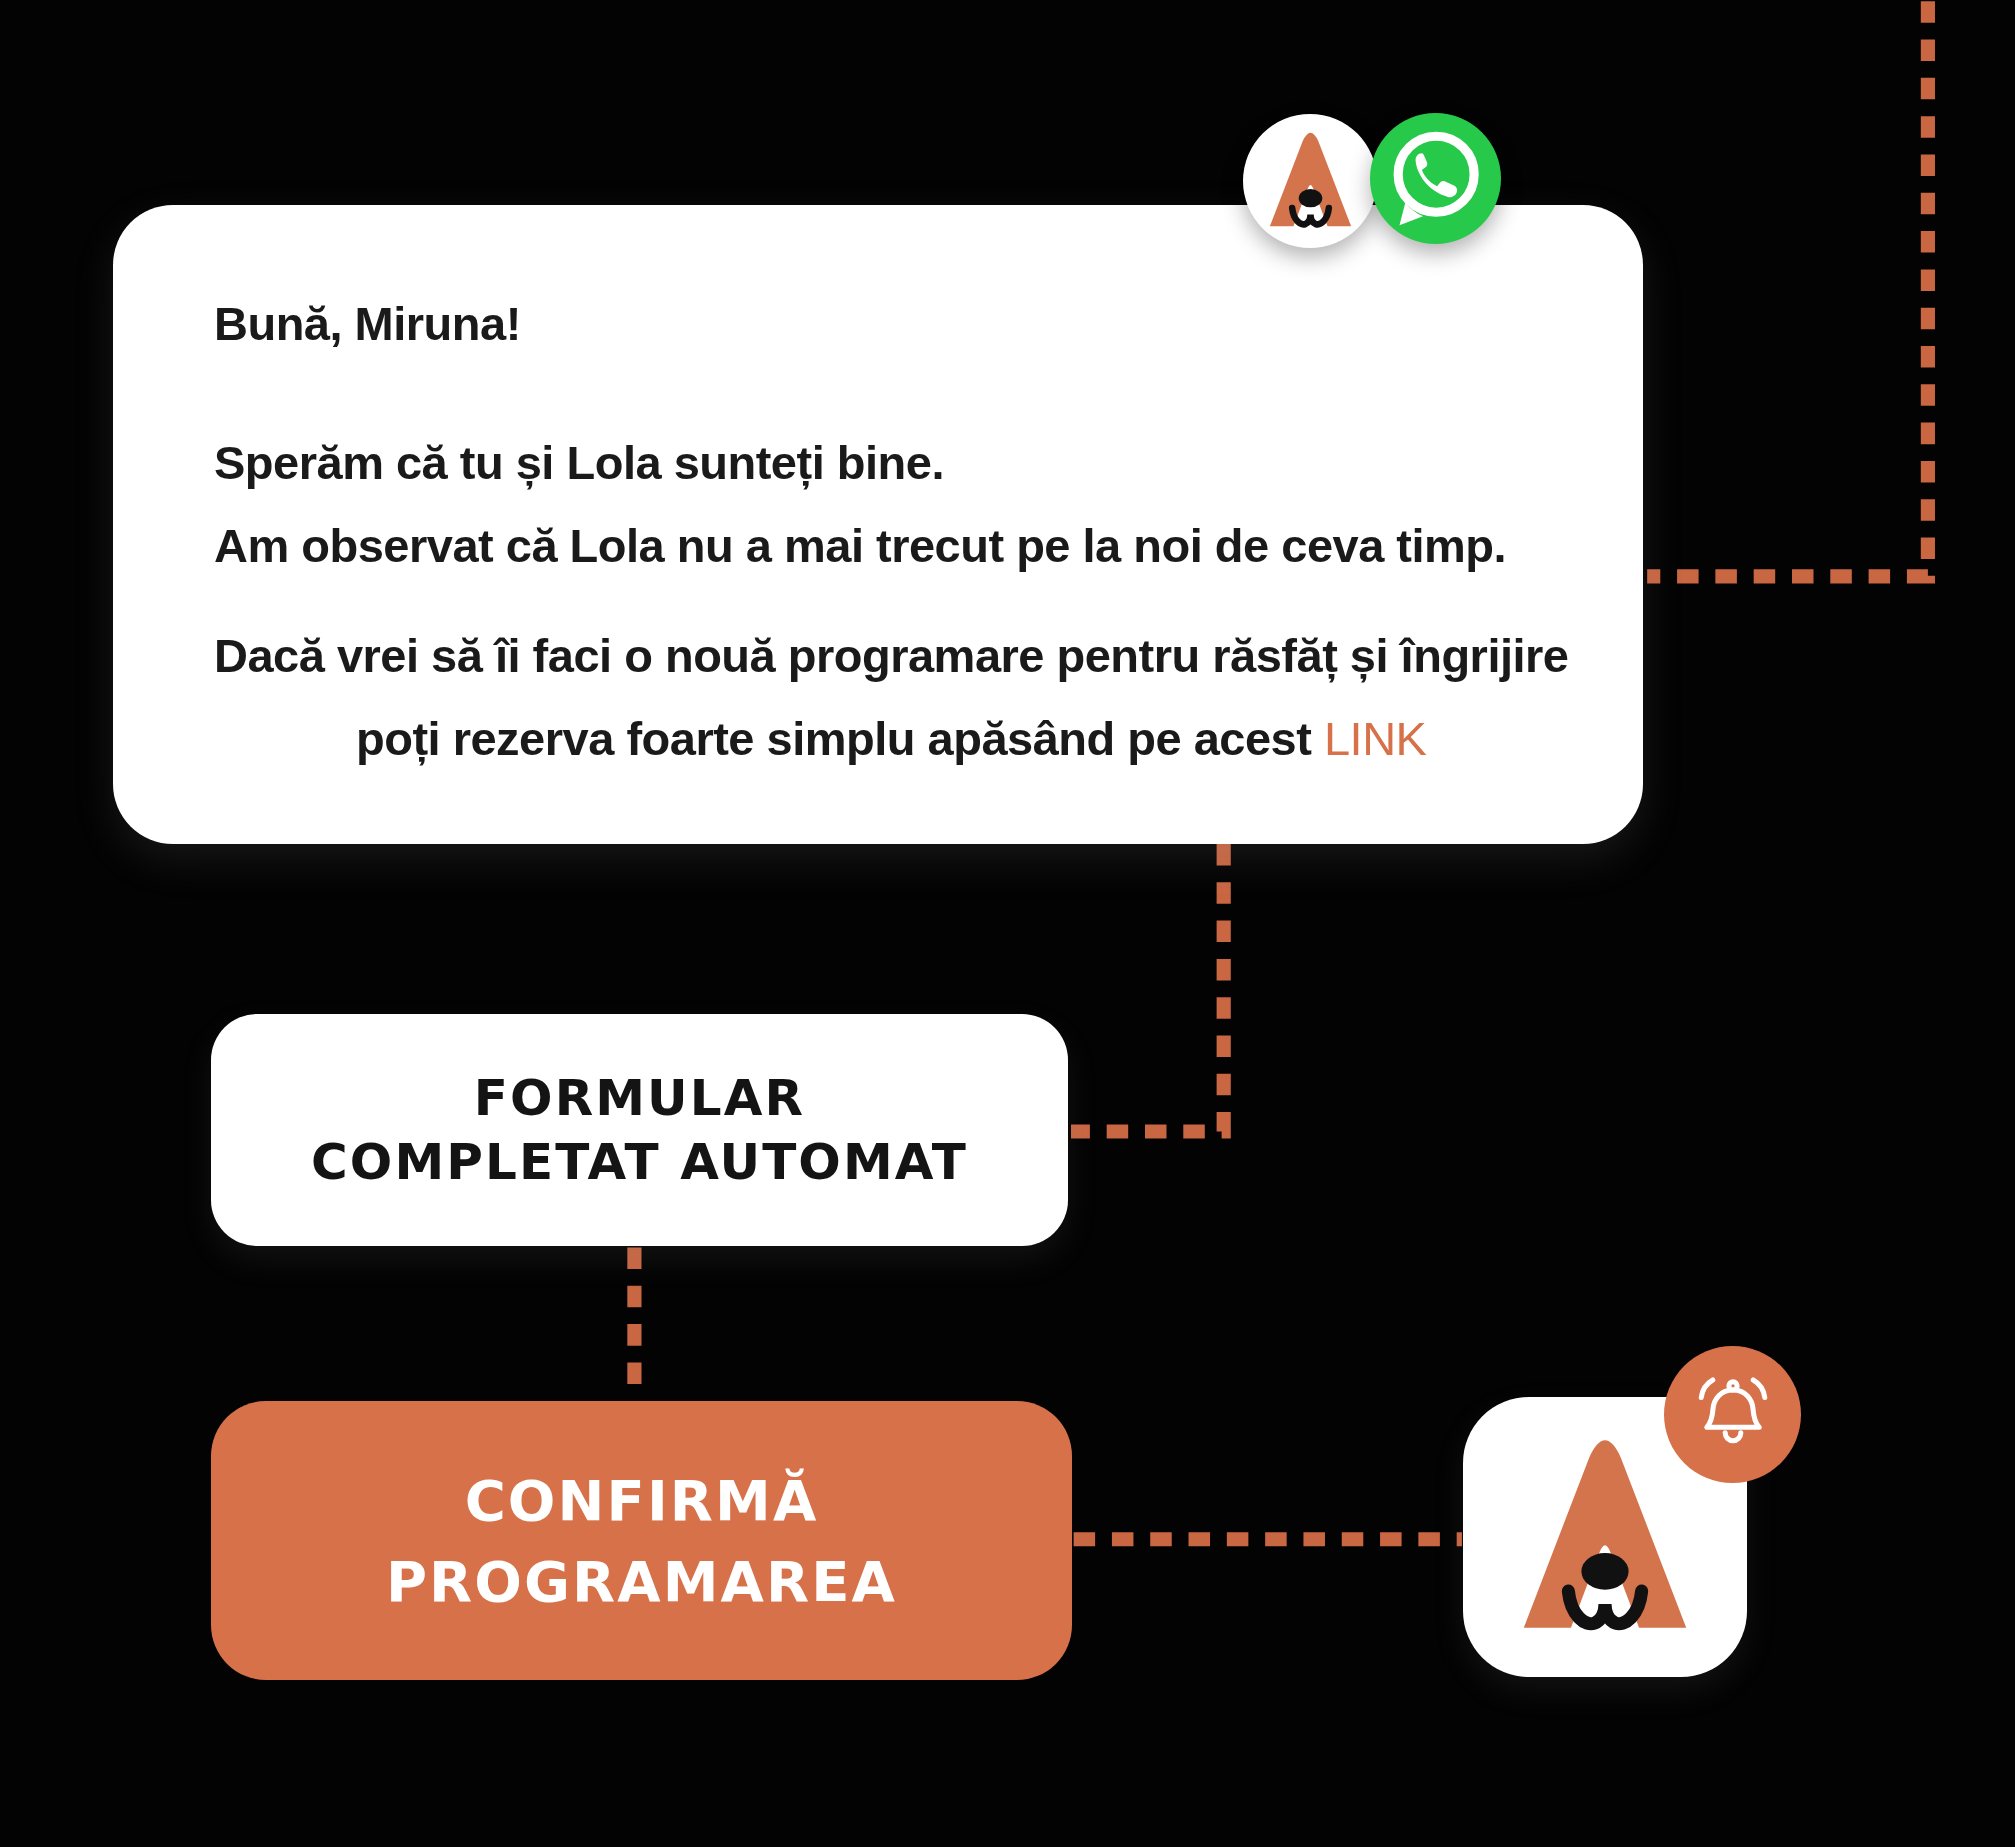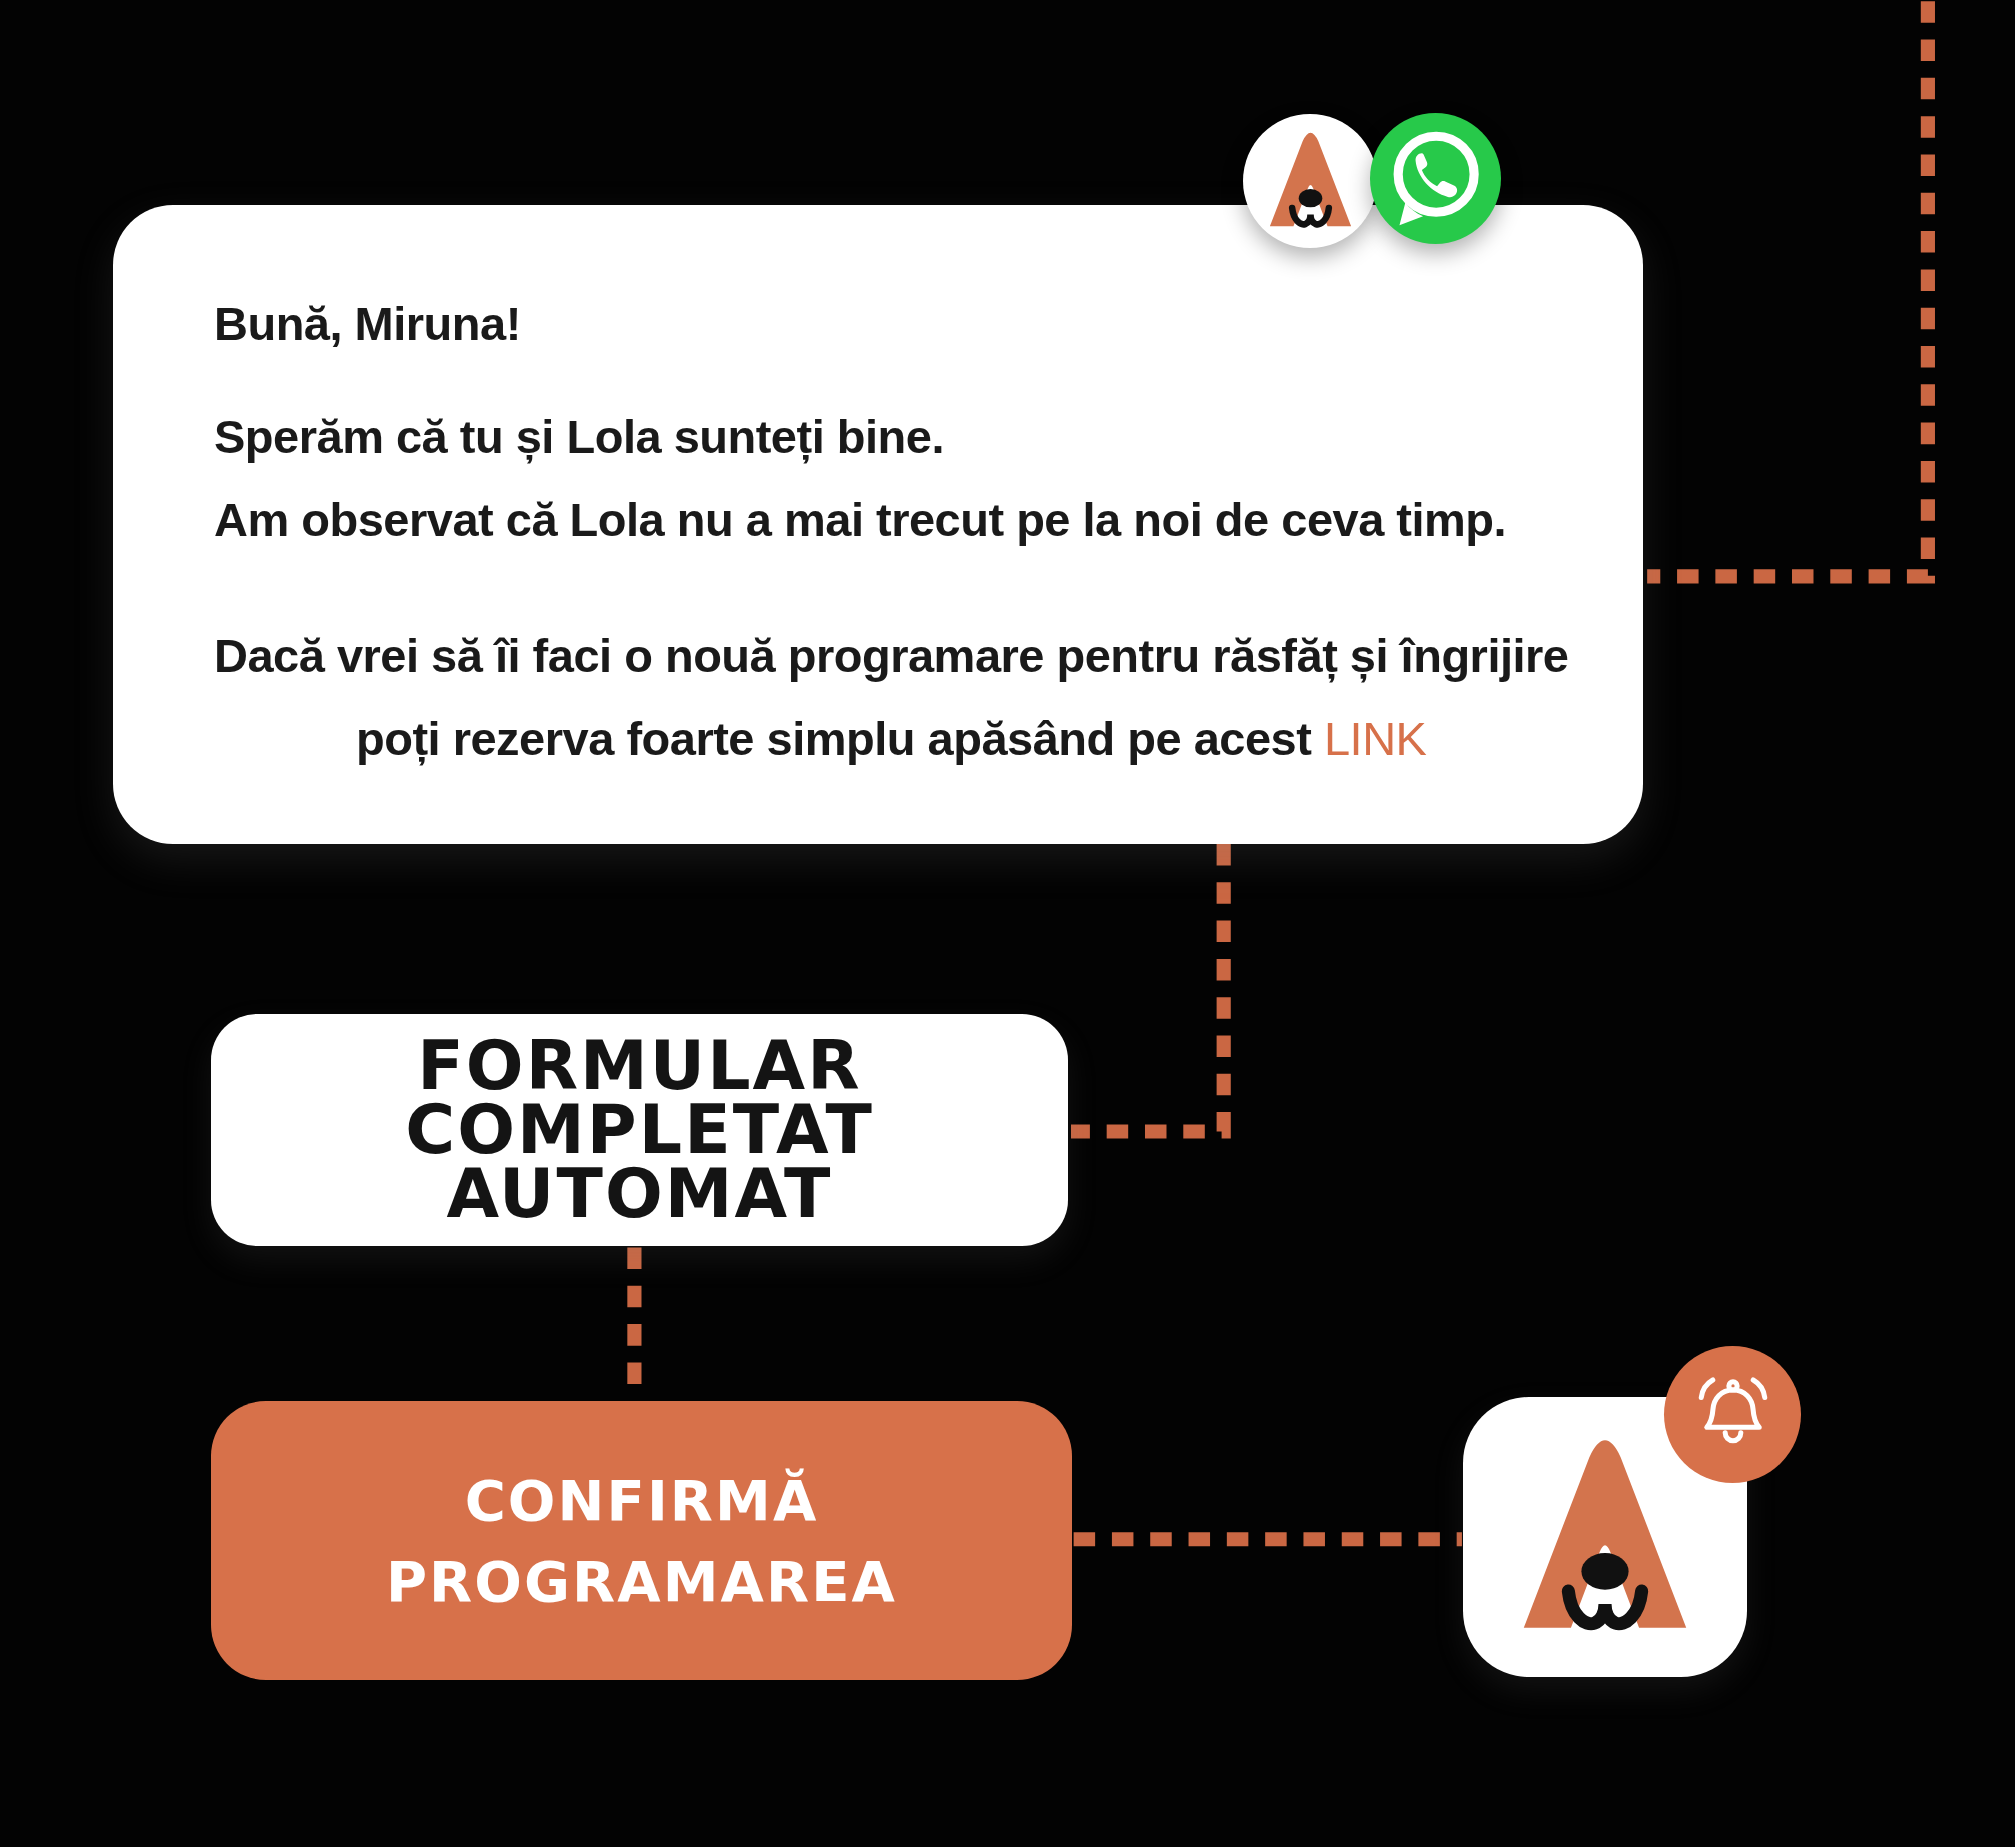--- a/index.html
+++ b/index.html
@@ -33,38 +33,38 @@
   
   .card{
     position:absolute;left:113px;top:205px;width:1530px;height:639px;
     background:var(--card);border-radius:60px;z-index:2;
     box-shadow:0 15.7px 42px rgba(130,130,130,.16);
     padding-left:37px;
   }
   .card .msg{position:absolute;left:101px;color:var(--text);
     font-size:47px;font-weight:bold;line-height:83px;letter-spacing:-0.5px;white-space:nowrap;}
   .card .msg.greeting{top:77px;}
-  .card .msg.para1{top:190px;}
+  .card .msg.para1{top:216px;}
   .card .msg.para2{top:409px;text-align:center;}
   .card a.link{color:var(--accent);font-weight:normal;text-decoration:none;cursor:pointer;}
 
   
   .avatar{position:absolute;border-radius:50%;display:flex;align-items:center;justify-content:center;
     box-shadow:0 9.4px 22px rgba(0,0,0,.30);}
   .avatar-brand{left:1243px;top:114px;width:134px;height:134px;background:var(--card);z-index:5;}
   .avatar-wa{left:1370px;top:113px;width:131px;height:131px;background:var(--whatsapp);z-index:6;}
 
   
   .node{
     position:absolute;display:flex;flex-direction:column;align-items:center;justify-content:center;
     text-align:center;font-family:"DejaVu Sans", sans-serif;font-weight:bold;z-index:4;
   }
   .node-form{
     left:211px;top:1014px;width:857px;height:232px;border-radius:46px;background:var(--card);
-    color:#141414;font-size:68px;line-height:64px;letter-spacing:2.1px;
+    color:#141414;font-size:50px;line-height:64px;letter-spacing:2.1px;
     box-shadow:0 13.6px 31.5px rgba(130,130,130,.12);
   }
   .node-confirm{
     left:211px;top:1401px;width:861px;height:279px;border-radius:55px;background:var(--accent);
     color:var(--button-text);font-size:56px;line-height:81px;letter-spacing:2.1px;
   }
 
   
   .app-icon{
     position:absolute;left:1463px;top:1397px;width:284px;height:280px;border-radius:66px;

